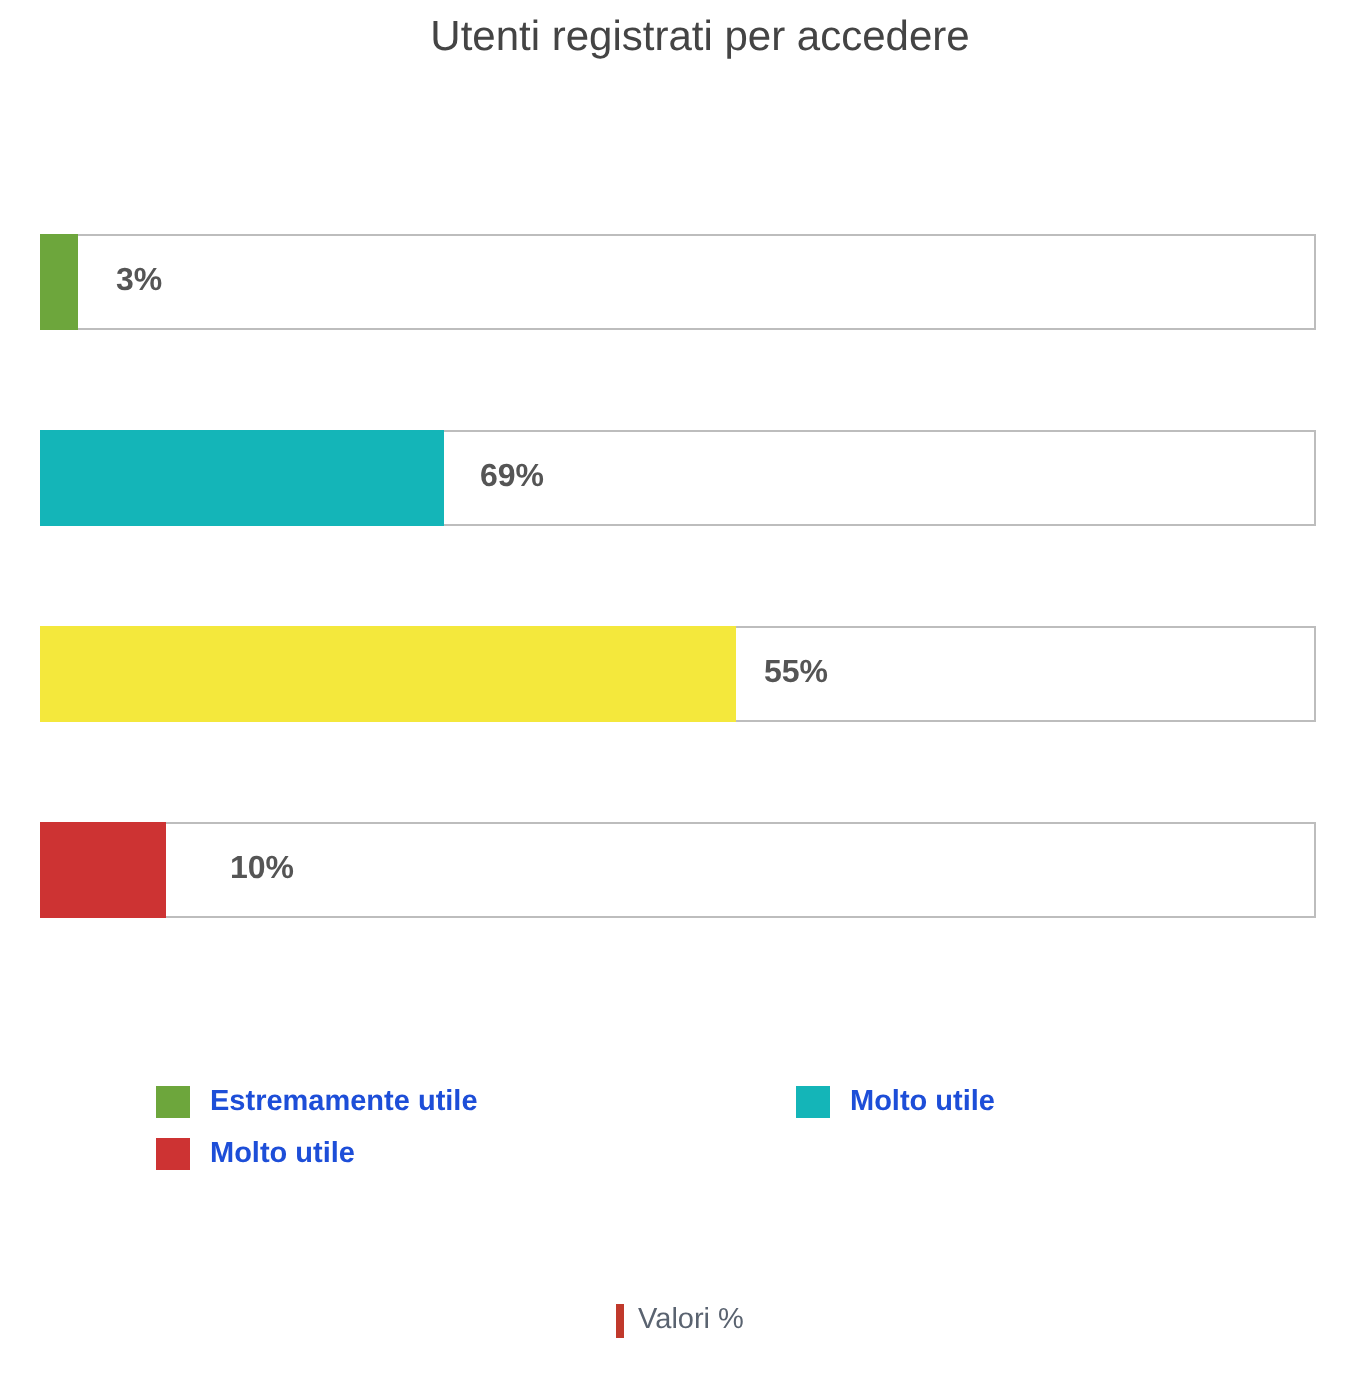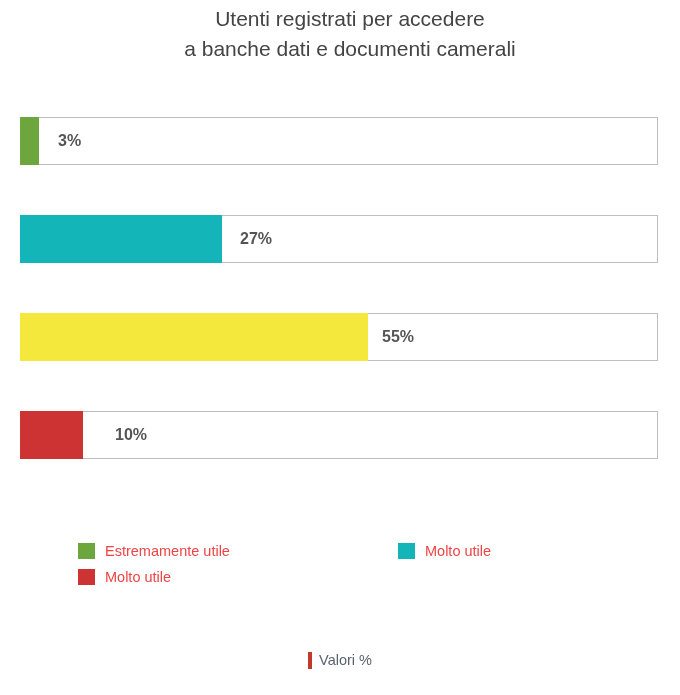--- a/index.html
+++ b/index.html
@@ -109,22 +109,23 @@
     width: 200px;
   }
   .legend-swatch {
     width: 17px;
     height: 16px;
     flex: 0 0 auto;
     margin-right: 10px;
   }
   .legend-label {
     font-size: 14.5px;
-    color: #ef4444;
+    color: #1d4ed8;
     white-space: nowrap;
+    font-weight: bold;
   }
 
   
   .footer-note {
     position: absolute;
     left: 0;
     top: 652px;
     width: 680px;
     display: flex;
     align-items: flex-start;
@@ -143,35 +144,34 @@
     white-space: nowrap;
   }
 </style>
 </head>
 <body>
 
 <div class="chart-root">
 
   <div class="chart-title">
     <span class="title-line">Utenti registrati per accedere</span>
-    <span class="title-line">a banche dati e documenti camerali</span>
   </div>
 
   <div class="plot-area">
 
     <div class="bar-row">
       <div class="bar-track"></div>
       <div class="bar-fill" style="width:2.9%;background:#6da63c;"></div>
       <div class="bar-value" style="left:38px;">3%</div>
     </div>
 
     <div class="bar-row">
       <div class="bar-track"></div>
       <div class="bar-fill" style="width:31.7%;background:#14b5b8;"></div>
-      <div class="bar-value" style="left:220px;">27%</div>
+      <div class="bar-value" style="left:220px;">69%</div>
     </div>
 
     <div class="bar-row">
       <div class="bar-track"></div>
       <div class="bar-fill" style="width:54.6%;background:#f4e83c;"></div>
       <div class="bar-value" style="left:362px;">55%</div>
     </div>
 
     <div class="bar-row">
       <div class="bar-track"></div>

